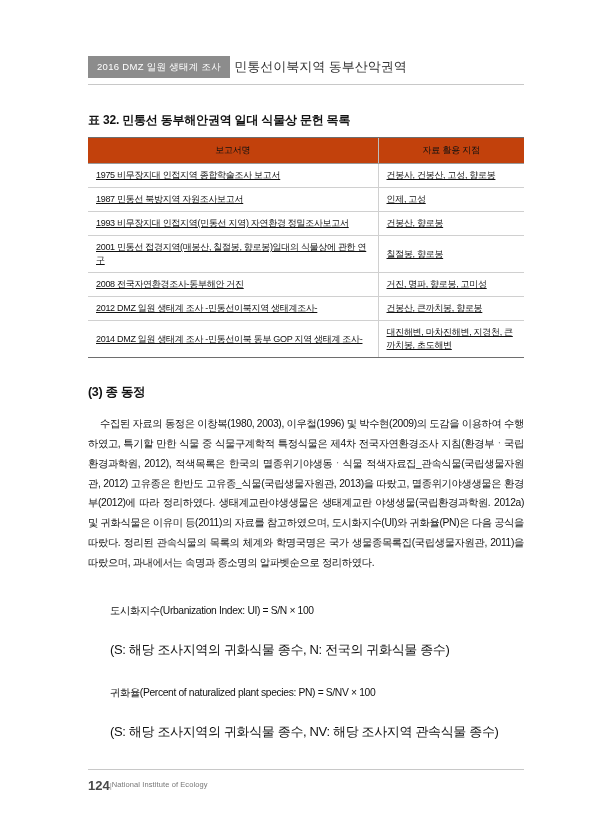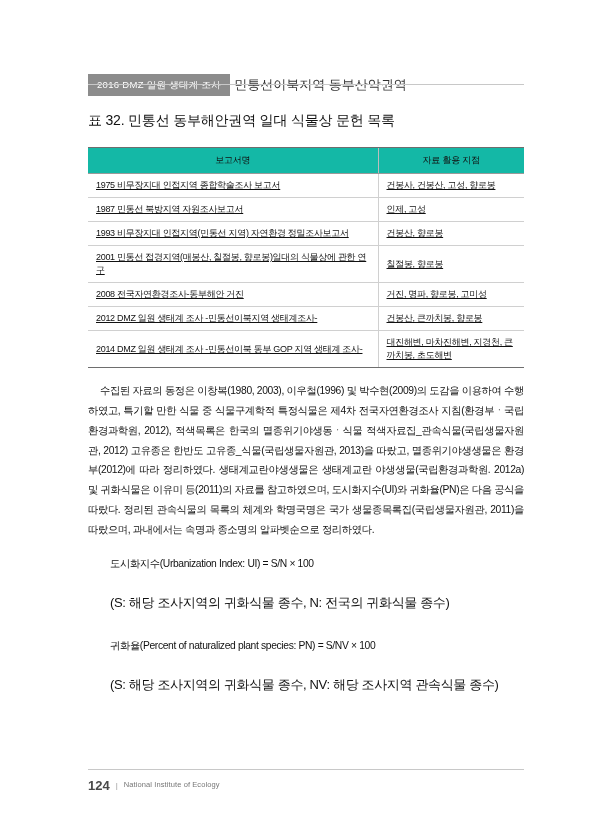--- a/index.html
+++ b/index.html
@@ -10,21 +10,21 @@
     background: #ffffff;
     font-family: "Liberation Sans", sans-serif;
     color: #1a1a1a;
     position: relative;
     overflow: hidden;
   }
 
   
   .page-header {
     position: absolute;
-    top: 74px;
+    top: 56px;
     left: 0;
     width: 612px;
     height: 22px;
     display: flex;
     align-items: stretch;
   }
   .header-tab {
     background: #8c8c8c;
     color: #ffffff;
     font-size: 9.5px;
@@ -53,35 +53,35 @@
 
   
   .content {
     position: absolute;
     top: 112px;
     left: 88px;
     width: 436px;
   }
 
   .table-caption {
-    font-size: 14px;
-    font-weight: normal;
-    color: #111;
-    margin-bottom: 17px;
+    font-size: 12px;
+    font-weight: bold;
+    color: #111;
+    margin-bottom: 8px;
     letter-spacing: -0.2px;
   }
 
   table.ref-table {
     width: 436px;
     border-collapse: collapse;
     font-size: 9px;
     table-layout: fixed;
   }
   table.ref-table th {
-    background: #14b8a6;
+    background: #c2410c;
     border-top: 1.2px solid #6e6e6e;
     border-bottom: 1px solid #9a9a9a;
     font-weight: normal;
     color: #111;
     height: 26px;
     text-align: center;
     letter-spacing: -0.2px;
   }
   table.ref-table th.col-a { width: 290px; }
   table.ref-table th.col-b { width: 146px; border-left: 1px solid #bdbdbd; }
@@ -110,21 +110,21 @@
     font-size: 10.3px;
     line-height: 1.92;
     text-align: justify;
     text-justify: inter-ideograph;
     color: #111;
     letter-spacing: -0.35px;
     text-indent: 12px;
   }
 
   .formula-line {
-    margin-top: 14px;
+    margin-top: 28px;
     font-size: 10.3px;
     line-height: 1.9;
     color: #111;
     letter-spacing: -0.35px;
     padding-left: 22px;
   }
   .formula-note {
     margin-top: 18px;
     font-size: 13px;
     line-height: 1.9;
@@ -135,21 +135,21 @@
   .formula-gap { margin-top: 20px; }
 
   
   .page-footer {
     position: absolute;
     left: 88px;
     bottom: 48px;
     width: 436px;
     display: flex;
     align-items: flex-end;
-    gap: 6px;
+    gap: 0;
   }
   .footer-rule {
     position: absolute;
     left: 88px;
     bottom: 70px;
     width: 436px;
     border-bottom: 1px solid #c8c8c8;
   }
   .footer-page-no {
     font-size: 13px;
@@ -214,20 +214,21 @@
         <td>2012 DMZ 일원 생태계 조사 -민통선이북지역 생태계조사-</td>
         <td class="cell-b">건봉산, 큰까치봉, 향로봉</td>
       </tr>
       <tr>
         <td>2014 DMZ 일원 생태계 조사 -민통선이북 동부 GOP 지역 생태계 조사-</td>
         <td class="cell-b">대진해변, 마차진해변, 지경천, 큰까치봉, 초도해변</td>
       </tr>
     </tbody>
   </table>
 
+  <div class="section-heading">(3) 종 동정</div>
 
   <div class="body-para">수집된 자료의 동정은 이창복(1980, 2003), 이우철(1996) 및 박수현(2009)의 도감을 이용하여 수행하였고, 특기할 만한 식물 중 식물구계학적 특정식물은 제4차 전국자연환경조사  지침(환경부ㆍ국립환경과학원, 2012), 적색목록은 한국의 멸종위기야생동ㆍ식물 적색자료집_관속식물(국립생물자원관, 2012) 고유종은 한반도 고유종_식물(국립생물자원관, 2013)을 따랐고, 멸종위기야생생물은 환경부(2012)에 따라 정리하였다.  생태계교란야생생물은 생태계교란 야생생물(국립환경과학원. 2012a) 및 귀화식물은 이유미 등(2011)의 자료를 참고하였으며, 도시화지수(UI)와 귀화율(PN)은 다음 공식을 따랐다. 정리된 관속식물의 목록의 체계와 학명국명은 국가 생물종목록집(국립생물자원관, 2011)을 따랐으며, 과내에서는 속명과 종소명의 알파벳순으로 정리하였다.</div>
 
   <div class="formula-line">도시화지수(Urbanization Index: UI) = S/N × 100</div>
   <div class="formula-note">(S: 해당 조사지역의 귀화식물 종수, N: 전국의 귀화식물 종수)</div>
 
   <div class="formula-line formula-gap">귀화율(Percent of naturalized plant species: PN) = S/NV × 100</div>
   <div class="formula-note">(S: 해당 조사지역의 귀화식물 종수, NV: 해당 조사지역 관속식물 종수)</div>
 
 </div>

